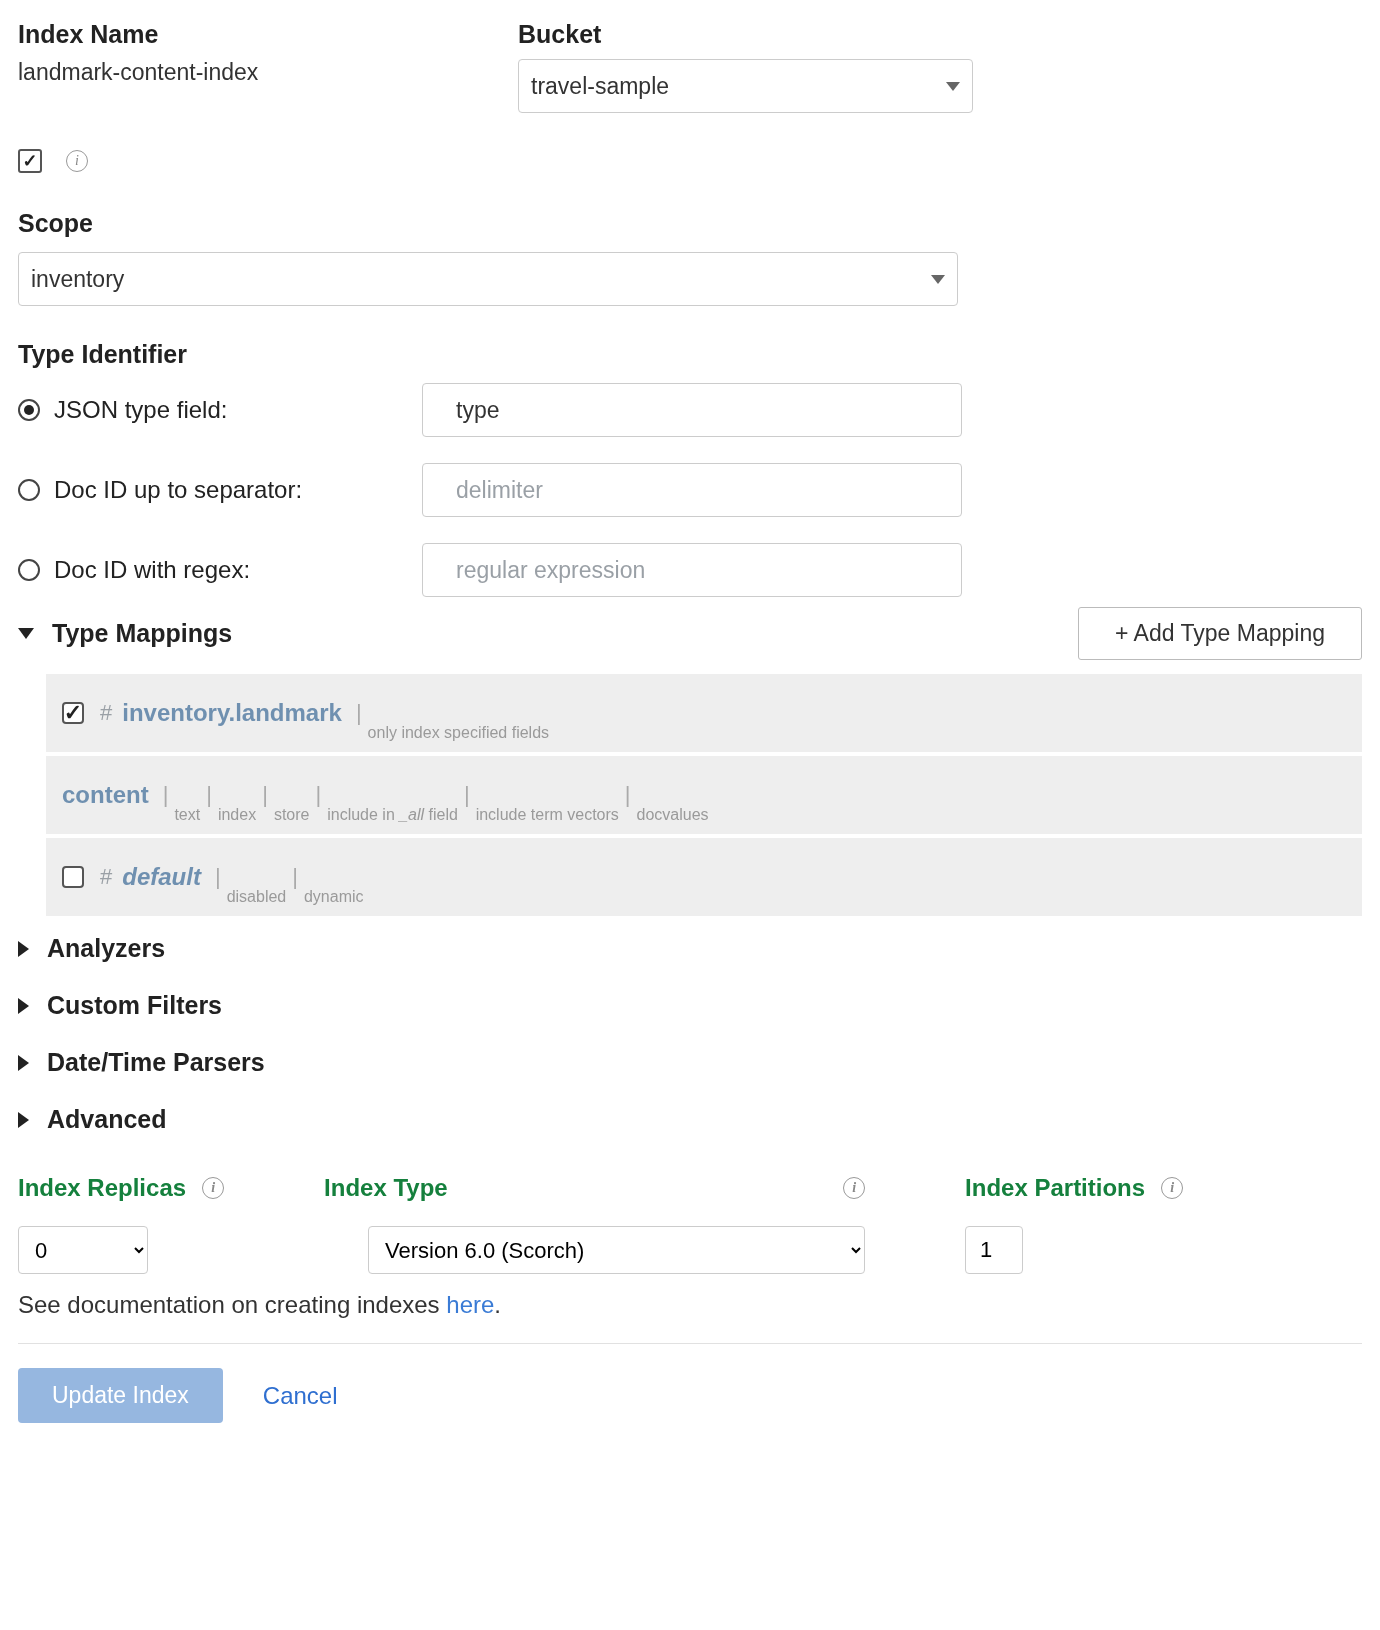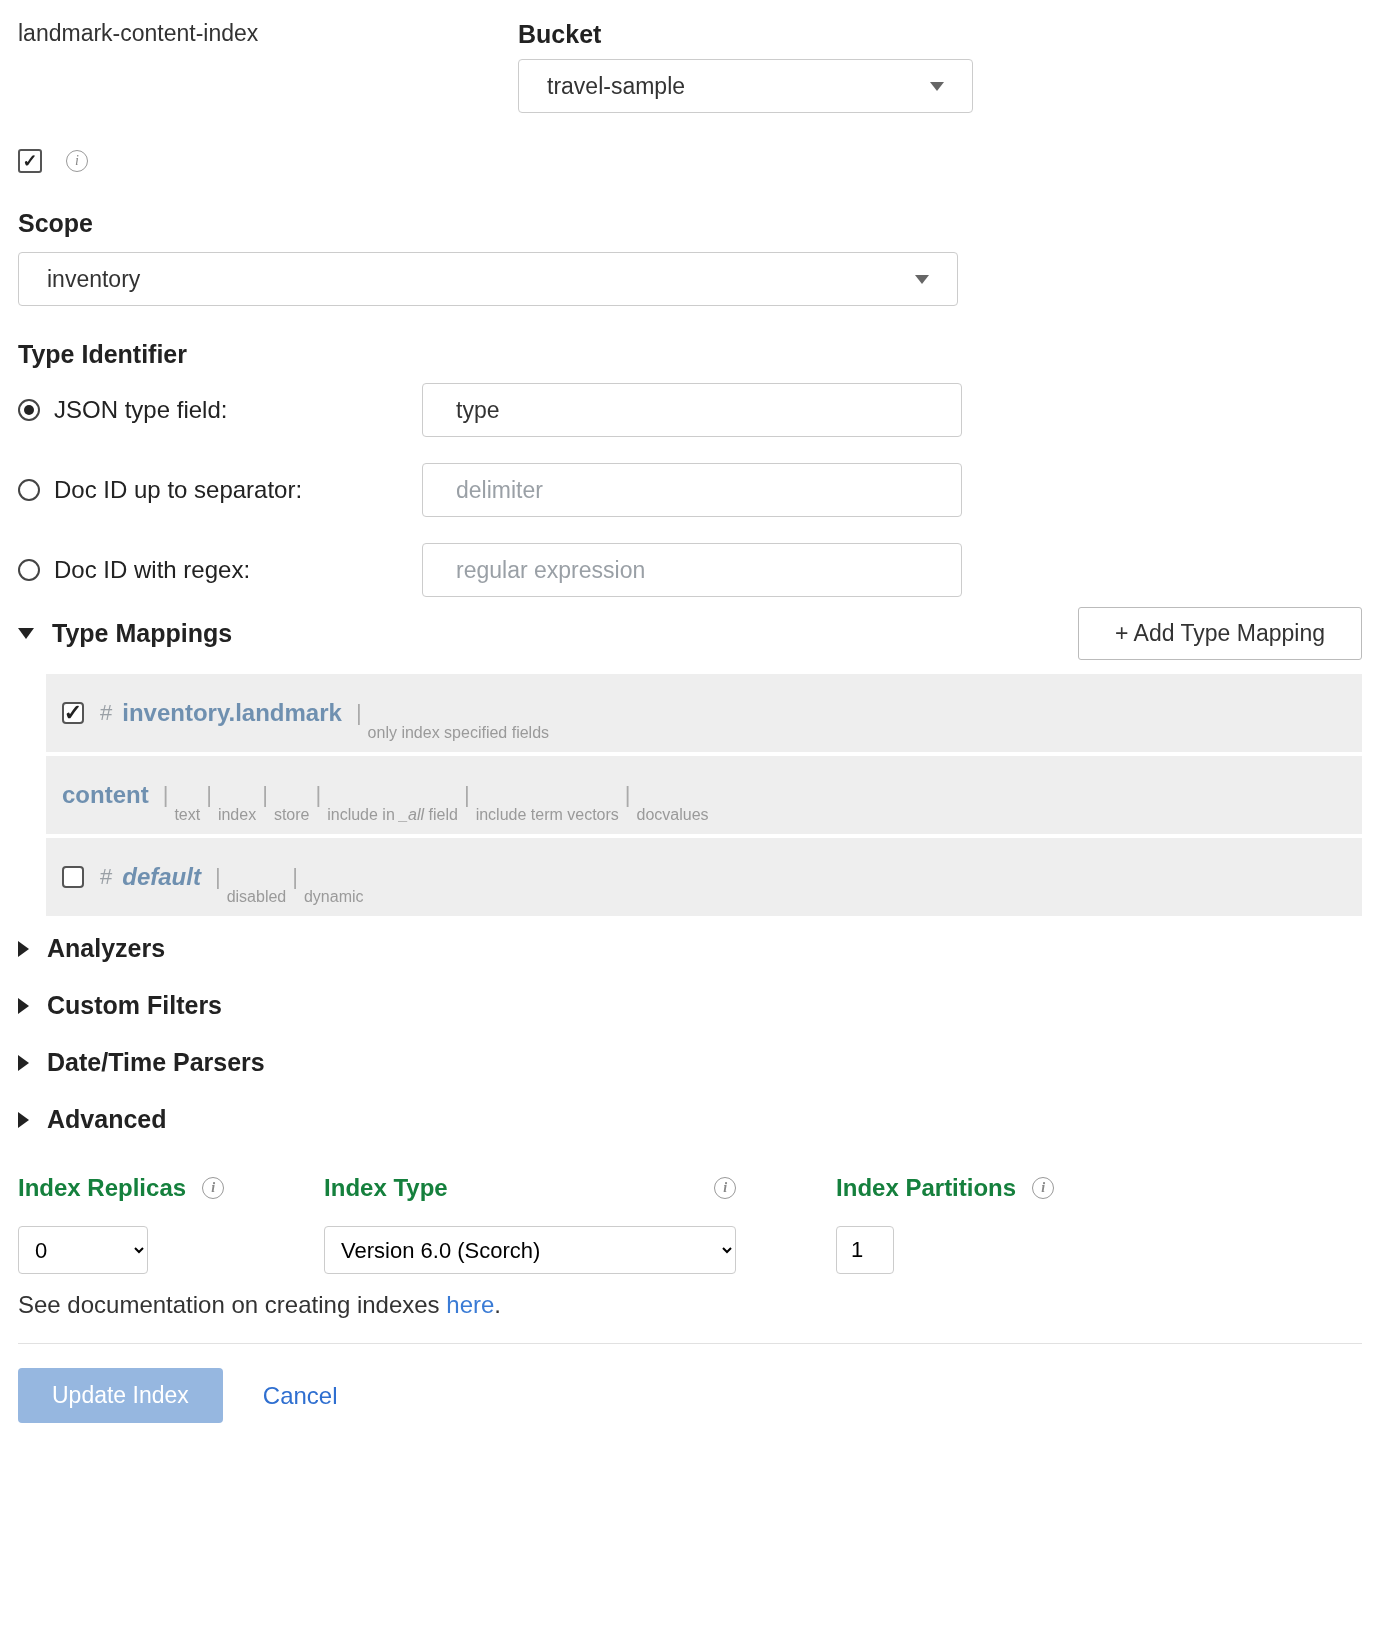--- a/index.html
+++ b/index.html
@@ -24,21 +24,21 @@
     margin-bottom: 18px;
   }
   .col-left { flex: 0 0 500px; }
   .col-right { flex: 0 0 480px; }
 
   .select-like {
     border: 1px solid #ccc;
     border-radius: 4px;
     font-size: 23px;
     color: #333;
-    padding: 10px 28px;
+    padding: 10px 12px;
     display: flex;
     align-items: center;
     justify-content: space-between;
     background: #fff;
     cursor: pointer;
     height: 54px;
   }
   .select-wide { width: 100%; max-width: 940px; }
   .select-bucket { width: 455px; }
 
@@ -206,21 +206,21 @@
   .native-select {
     border: 1px solid #ccc;
     border-radius: 4px;
     font-size: 22px;
     padding: 8px 12px;
     background: #fff;
     height: 48px;
     cursor: pointer;
   }
   .sel-sm { width: 130px; }
-  .sel-lg { width: 412px; }
+  .sel-lg { width: 497px; margin-left: 44px; }
   .num-input {
     border: 1px solid #ccc;
     border-radius: 4px;
     font-size: 22px;
     padding: 8px 14px;
     width: 58px;
     height: 48px;
   }
 
   .doc-line {
@@ -251,20 +251,21 @@
     color: #2f6fd0;
     font-size: 24px;
     cursor: pointer;
   }
 </style>
 </head>
 <body>
 
 <div class="row">
   <div class="col-left">
+    <div class="label-bold">Index Name</div>
     <div class="plain-value">landmark-content-index</div>
   </div>
   <div class="col-right">
     <div class="label-bold">Bucket</div>
     <div class="select-like select-bucket">
       <span>travel-sample</span>
       <span class="caret-down"></span>
     </div>
   </div>
 </div>

